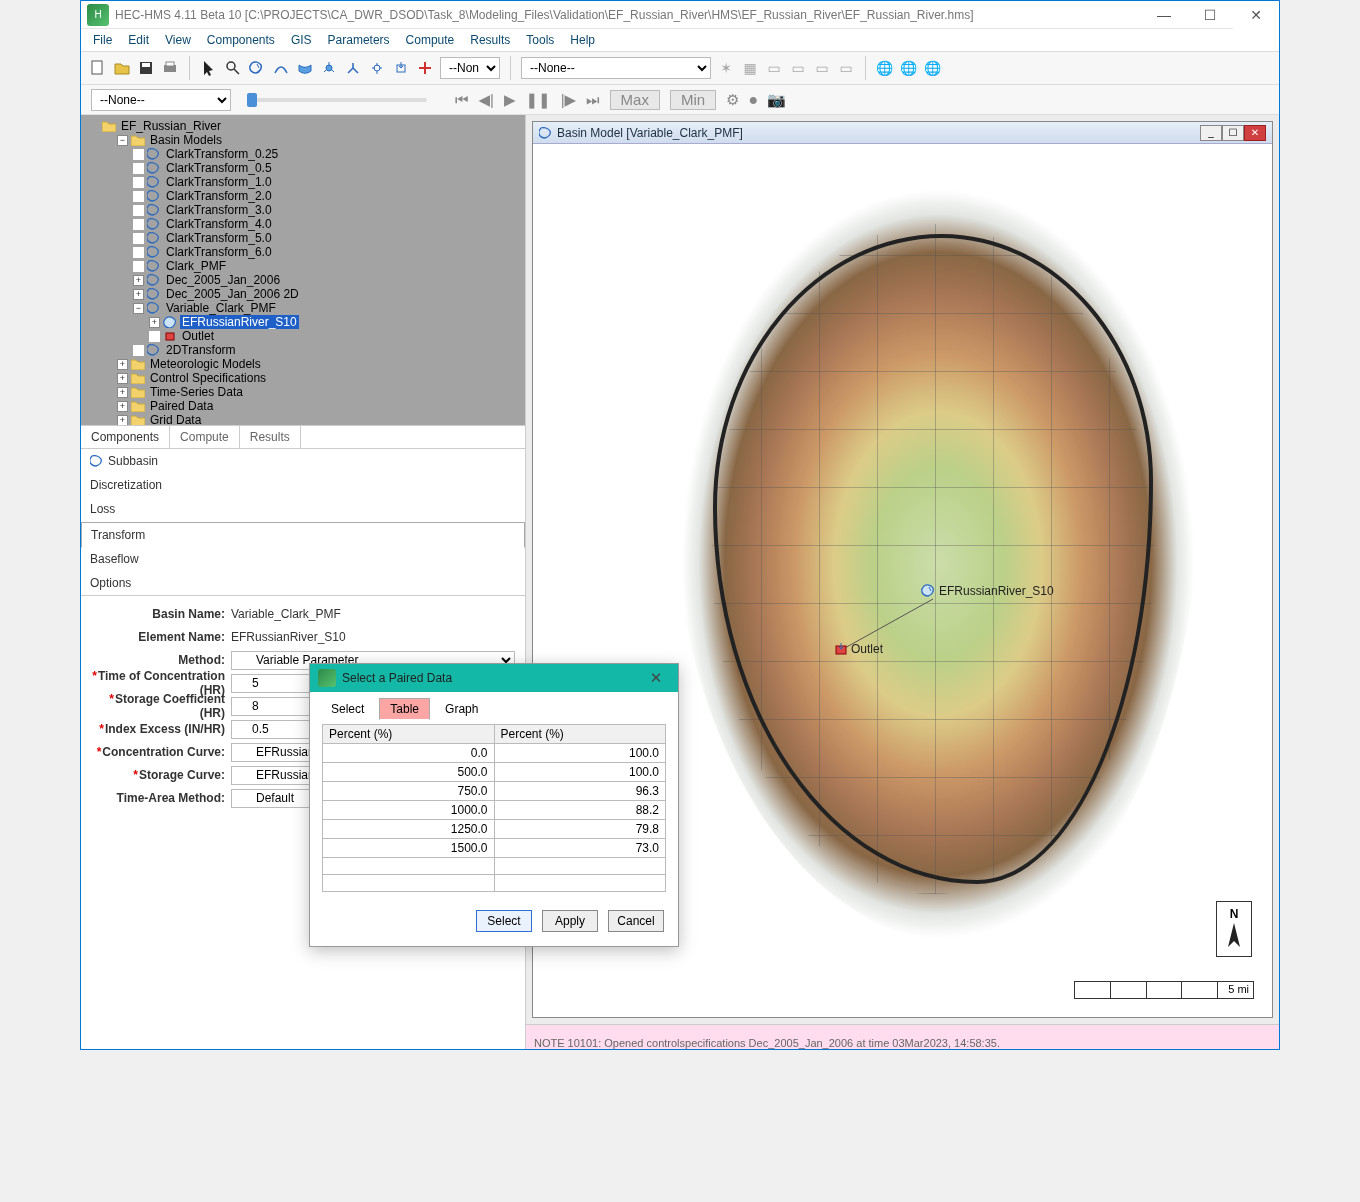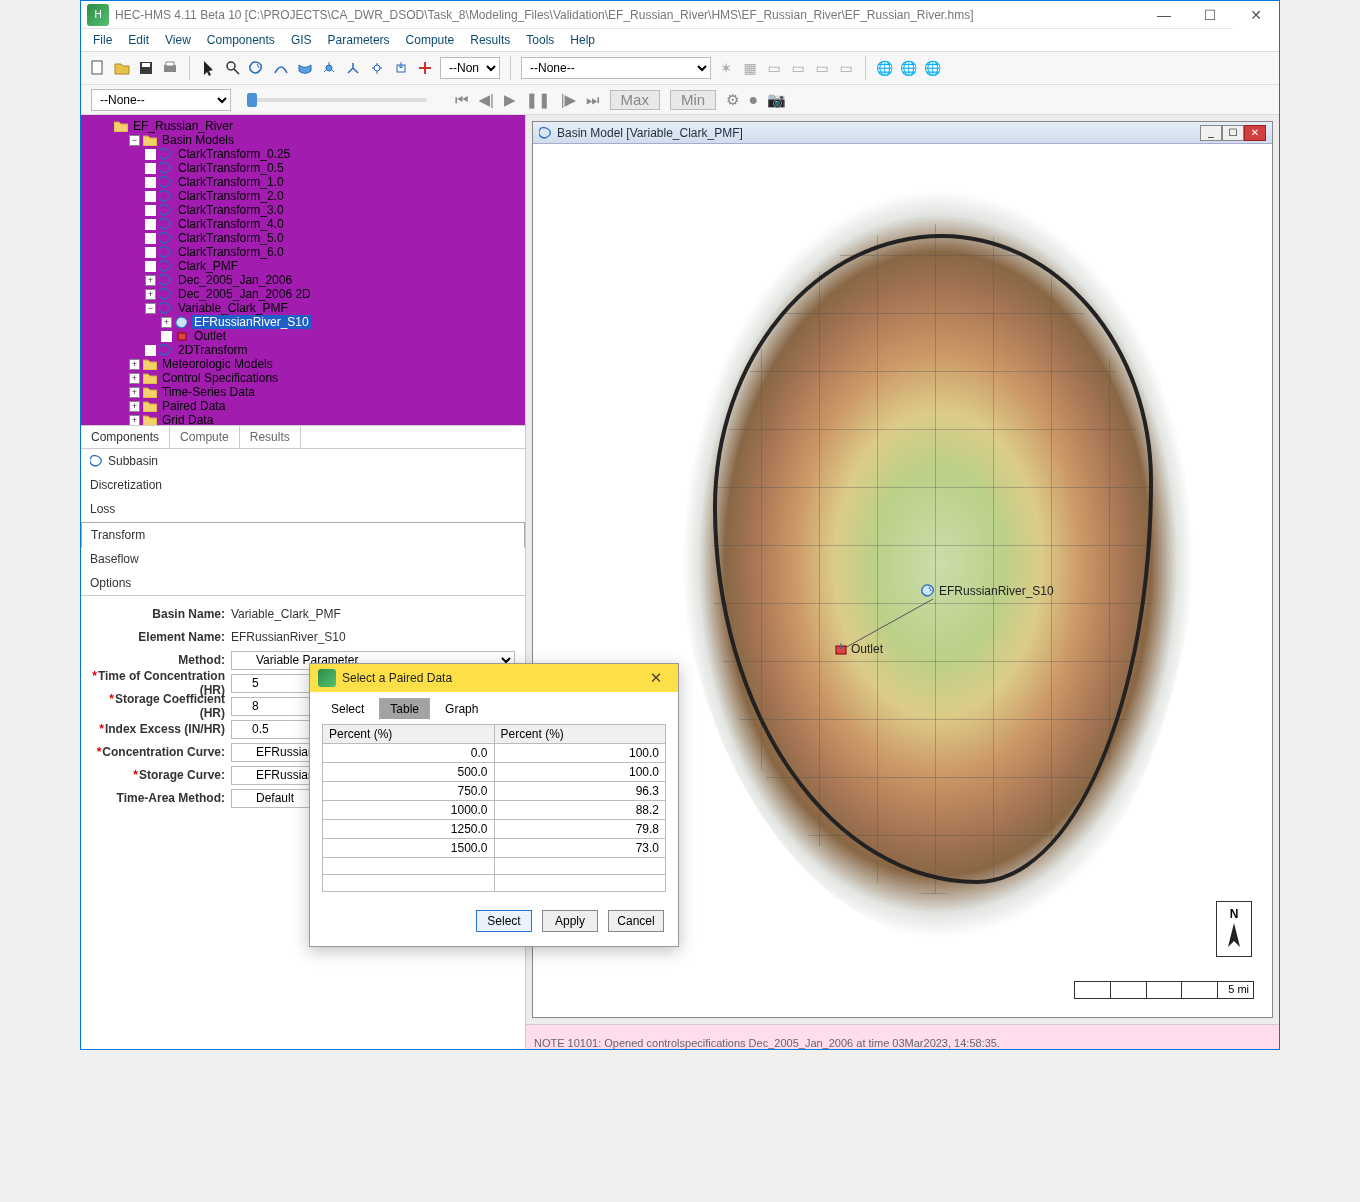--- a/index.html
+++ b/index.html
@@ -26,21 +26,21 @@
 
 .toolbar-row2 { height:30px; display:flex; align-items:center; padding:0 10px; gap:8px; background:#f7f7f7; border-bottom:1px solid #ddd;}
 .slider-track { flex:0 0 180px; height:4px; background:#ddd; border-radius:2px; position:relative; margin:0 8px;}
 .slider-thumb { position:absolute; left:0; top:-5px; width:10px; height:14px; background:#4a90d9; border-radius:2px;}
 .media-icons { display:flex; gap:10px; align-items:center; margin-left:12px;}
 .media-icons span { color:#888; font-size:15px;}
 
 .main-split { flex:1; display:flex; min-height:0; }
 
 .left-pane { width:445px; display:flex; flex-direction:column; border-right:1px solid #ccc;}
-.tree-container { flex:0 0 310px; overflow:auto; background:#a21caf; padding:4px 16px; position:relative;}
+.tree-container { flex:0 0 310px; overflow:auto; background:#a3a3a3; padding:4px 4px; position:relative;}
 .tree { font-size:12px; line-height:14px; }
 .tree ul { list-style:none; padding-left:16px;}
 .tree li { white-space:nowrap; padding:0;}
 .tree .row { display:flex; align-items:center; height:14px;}
 .tree .exp { width:11px; height:11px; border:1px solid #888; display:inline-flex; align-items:center; justify-content:center; font-size:9px; margin-right:2px; color:#333; background:#fff; line-height:9px;}
 .tree .exp.none { border:none; }
 .tree .ico { width:16px; height:14px; margin-right:2px; display:inline-flex; align-items:center; justify-content:center; }
 .folder-ico { color:#e8c34a; }
 .tree .lbl { padding:0 2px; }
 .tree .sel { background:#1e60c8; color:#fff; }
@@ -97,27 +97,27 @@
 .node-ico { width:16px; height:14px; }
 .compass { position:absolute; right:20px; bottom:60px; width:36px; height:56px; border:1px solid #333; background:#fff; display:flex; flex-direction:column; align-items:center; justify-content:center; font-weight:bold;}
 .scalebar { position:absolute; right:18px; bottom:18px; width:180px; height:18px; border:1px solid #333; background:#fff; display:flex;}
 .scalebar div { flex:1; border-right:1px solid #333; }
 .scalebar .lbl { position:absolute; right:4px; top:1px; font-size:11px;}
 
 .status-footer { height:18px; background:#fde; border-top:1px solid #ccc; color:#666; font-size:11px; padding:12px 8px; overflow:hidden;}
 
 
 .dialog { position:absolute; left:309px; top:663px; width:370px; background:#fff; border:1px solid #999; box-shadow:0 4px 16px rgba(0,0,0,.25); z-index:100;}
-.dialog .dlg-title { height:28px; display:flex; align-items:center; padding:10px 8px; background:#fde047;}
+.dialog .dlg-title { height:28px; display:flex; align-items:center; padding:10px 8px; background:#14b8a6;}
 .dialog .dlg-title .dlg-ico { width:18px; height:18px; background:linear-gradient(135deg,#2d8a46,#56c271); border-radius:3px; margin-right:6px;}
 .dialog .dlg-title .t { flex:1; color:#222;}
 .dialog .dlg-title .x { width:28px; text-align:center; color:#444; font-size:15px;}
 .dialog .dlg-tabs { display:flex; padding:6px 10px 0 10px; gap:4px;}
 .dialog .dlg-tabs div { padding:3px 10px; border:1px solid transparent;}
-.dialog .dlg-tabs .active { border:1px solid #aaa; border-bottom:1px solid #fff; background:#a3a3a3;text-align:center;}
+.dialog .dlg-tabs .active { border:1px solid #aaa; border-bottom:1px solid #fff; background:#fca5a5;text-align:center;}
 .dialog table { width:calc(100% - 24px); margin:4px 12px 8px 12px; border-collapse:collapse;}
 .dialog th, .dialog td { border:1px solid #bbb; padding:2px 6px; height:17px;}
 .dialog th { background:#f0f0f0; font-weight:normal; text-align:left;}
 .dialog td { text-align:right;}
 .dialog .btn-row { display:flex; justify-content:flex-end; gap:10px; padding:10px 14px 14px 14px;}
 .dialog button { width:56px; height:22px; border:1px solid #888; background:#eee;}
 .dialog button.primary { border:1px solid #2d72d2; background:#eaf2fd;}
 
 svg { display:block; }
 </style>

